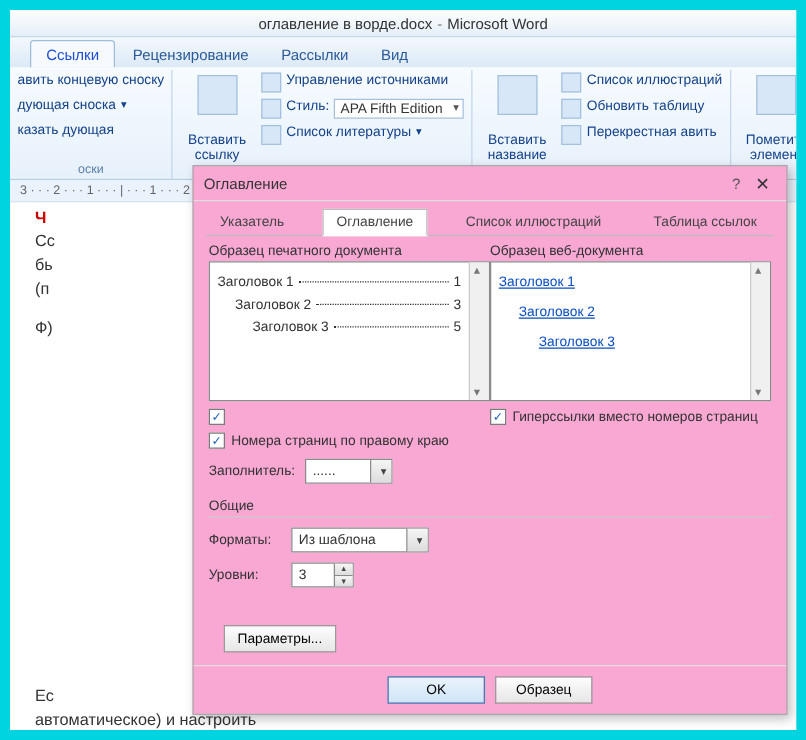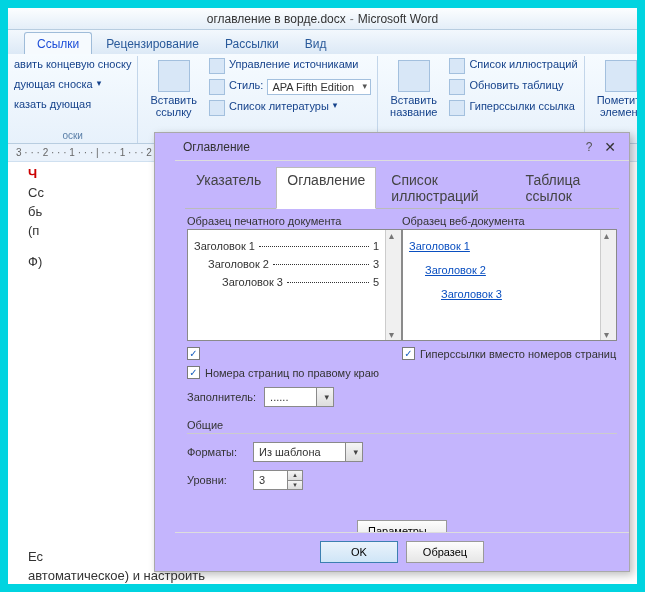--- a/index.html
+++ b/index.html
@@ -14,38 +14,38 @@
   .tabstrip { height: 24px; background: linear-gradient(#f3f8fd,#dce9f6); display: flex; align-items: flex-end; padding-left: 16px; gap: 2px; font-size: 12px; color: #2a5a9a; }
   .tab { padding: 4px 12px 3px; cursor: pointer; }
   .tab.active { background: #f6fafe; border: 1px solid #9fbcd9; border-bottom: none; border-radius: 3px 3px 0 0; color: #1d4ed8; }
 
   
   .ribbon { height: 90px; background: linear-gradient(#f6fbff,#e7f1fb); border-bottom: 1px solid #b8cde0; display: flex; font-size: 11px; color: #15428b; overflow: hidden; padding: 2px 0 0 0; }
   .rgroup { border-right: 1px solid #c3d6ea; padding: 2px 6px; display: flex; flex-direction: column; justify-content: flex-start; }
   .rbtn-row { display: flex; align-items: flex-start; gap: 4px; height: 20px; white-space: nowrap; }
   .ricon { width: 16px; height: 16px; background: #d8e7f7; border: 1px solid #a3c0de; display: inline-block; }
   .ricon.big { width: 32px; height: 32px; }
-  .rbig { display: flex; flex-direction: column; align-items: center; gap: 2px; padding: 2px 6px; }
+  .rbig { display: flex; flex-direction: column; align-items: center; gap: 14px; padding: 2px 6px; }
   .rbig span { text-align: center; line-height: 1.1; }
   .stylebox { border: 1px solid #a3c0de; background: #fff; padding: 1px 16px 1px 4px; font-size: 11px; color: #333; position: relative; }
   .stylebox::after { content: "▾"; position: absolute; right: 3px; top: 1px; font-size: 9px; color: #555; }
 
   
   .ruler { height: 18px; background: #eaf2fb; border-bottom: 1px solid #cfe0f0; font-size: 10px; color: #666; padding-left: 8px; display:flex; align-items:center; }
   .docarea { position: absolute; left: 0; right: 0; top: 154px; bottom: 0; background: #fff; padding-left: 20px; font-size: 13px; color: #333; }
   .docarea p { margin: 4px 0; }
 
   
-  .dialog { position: absolute; left: 146px; top: 124px; width: 476px; height: 440px; background: #c4b5fd; border: 1px solid #a9a9a9; box-shadow: 3px 3px 8px rgba(0,0,0,0.25); display: flex; flex-direction: column; padding-left: 20px; }
+  .dialog { position: absolute; left: 146px; top: 124px; width: 476px; height: 440px; background: #f9a8d4; border: 1px solid #a9a9a9; box-shadow: 3px 3px 8px rgba(0,0,0,0.25); display: flex; flex-direction: column; }
   .dlg-title { height: 28px; display: flex; align-items: center; padding: 0 8px; font-size: 12px; color: #333; border-bottom: 1px solid #ddd; }
   .dlg-title .gap { flex: 1; }
   .dlg-help { width: 20px; text-align: center; color: #555; cursor: pointer; }
   .dlg-close { width: 22px; text-align: center; cursor: pointer; font-size: 14px; }
 
-  .dlg-tabs { display: flex; gap: 4px; padding: 6px 10px 0; font-size: 14px; }
+  .dlg-tabs { display: flex; gap: 20px; padding: 6px 10px 0; font-size: 11px; align-items: flex-end; }
   .dlg-tab { padding: 4px 10px; border: 1px solid transparent; color: #444; cursor: pointer; }
   .dlg-tab.active { border: 1px solid #bbb; border-bottom: 1px solid #fff; background: #fff; position: relative; z-index: 2; }
   .dlg-sep { border-top: 1px solid #bbb; margin: -1px 10px 0; position: relative; z-index: 1; }
 
   .dlg-body { flex: 1; padding: 6px 12px; font-size: 11px; color: #333; overflow: hidden; }
 
   .previews { display: flex; }
   .pv-col { flex: 1; display: flex; flex-direction: column; }
   .pv-label { margin-bottom: 2px; }
   .pv-box { border: 1px solid #8a8a8a; height: 112px; background: #fff; position: relative; display: flex; }
@@ -71,21 +71,21 @@
   .combo::after { content: ""; position: absolute; right: 0; top: 0; bottom: 0; width: 16px; border-left: 1px solid #8a8a8a; background: linear-gradient(#f5f5f5,#ddd); }
   .combo .arrow { position: absolute; right: 4px; top: 4px; font-size: 9px; color: #444; z-index: 2; }
   .spinner { border: 1px solid #8a8a8a; height: 20px; width: 50px; display: inline-flex; align-items: center; position: relative; background: #fff; padding-left: 5px; font-size: 11px; }
   .spinner .spins { position: absolute; right: 0; top: 0; bottom: 0; width: 15px; border-left: 1px solid #8a8a8a; display: flex; flex-direction: column; }
   .spinner .spins div { flex: 1; background: linear-gradient(#f5f5f5,#ddd); display: flex; align-items: center; justify-content: center; font-size: 7px; color: #444; }
   .spinner .spins div:first-child { border-bottom: 1px solid #8a8a8a; }
 
   .group-label { margin-top: 12px; color: #333; }
   .group-line { border-top: 1px solid #ccc; margin-top: 2px; margin-bottom: 6px; }
 
-  .dlg-btnrow { display: flex; justify-content: center; gap: 6px; padding: 4px 12px; }
+  .dlg-btnrow { display: flex; justify-content: space-between; gap: 6px; padding: 4px 12px; }
   .dlg-btnrow.top { margin-top: 26px; }
   .btn { min-width: 78px; height: 22px; border: 1px solid #9a9a9a; background: linear-gradient(#fdfdfd,#e6e6e6); font-size: 11px; cursor: pointer; padding: 0 10px; }
   .btn.primary { border: 1px solid #3c7fb1; background: linear-gradient(#eaf3fb,#cfe5f7); }
   .dlg-footer { border-top: 1px solid #ddd; padding: 8px 12px; display: flex; justify-content: center; gap: 8px; }
 
   .leftstrip { position:absolute; left:0; top:154px; width:24px; bottom:0; background:#eaf2fb; border-right:1px solid #cfe0f0; }
   .rsquare { width:18px; height:18px; margin:80px auto 4px; border:2px solid #e33; background:#fdd; }
   .bluestrip{ width:10px; height:160px; background:#3e78c7; margin:6px auto; }
 </style>
 </head>
@@ -153,21 +153,21 @@
         <div class="rbtn-row">
             <span class="ricon"></span>
             <span>Список иллюстраций</span>
           </div>
         <div class="rbtn-row">
             <span class="ricon"></span>
             <span>Обновить таблицу</span>
           </div>
         <div class="rbtn-row">
             <span class="ricon"></span>
-            <span>Гиперссылки ссылка</span>
+            <span>Перекрестная авить</span>
           </div>
       </div>
     </div>
     <div class="rgroup">
       <div class="rbig">
         <span class="ricon big"></span>
         <span>Пометить
 элемент</span>
       </div>
     </div>

